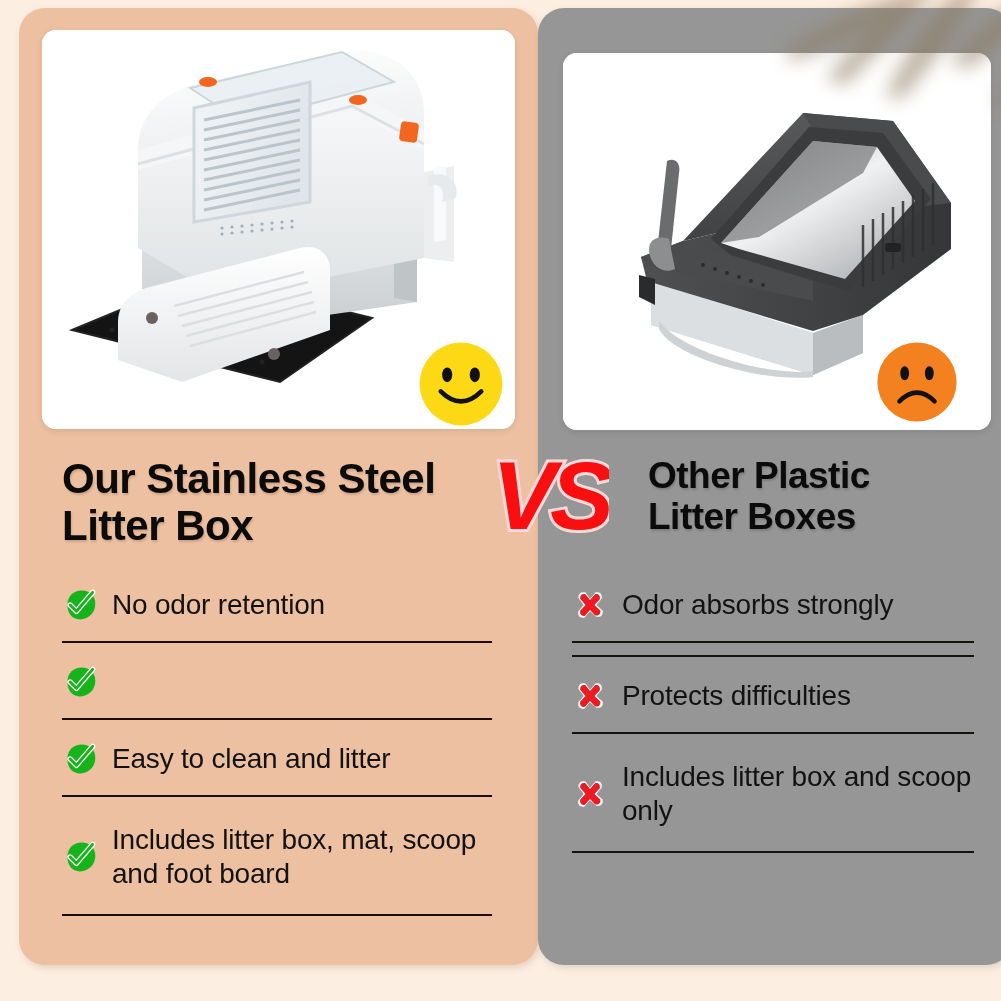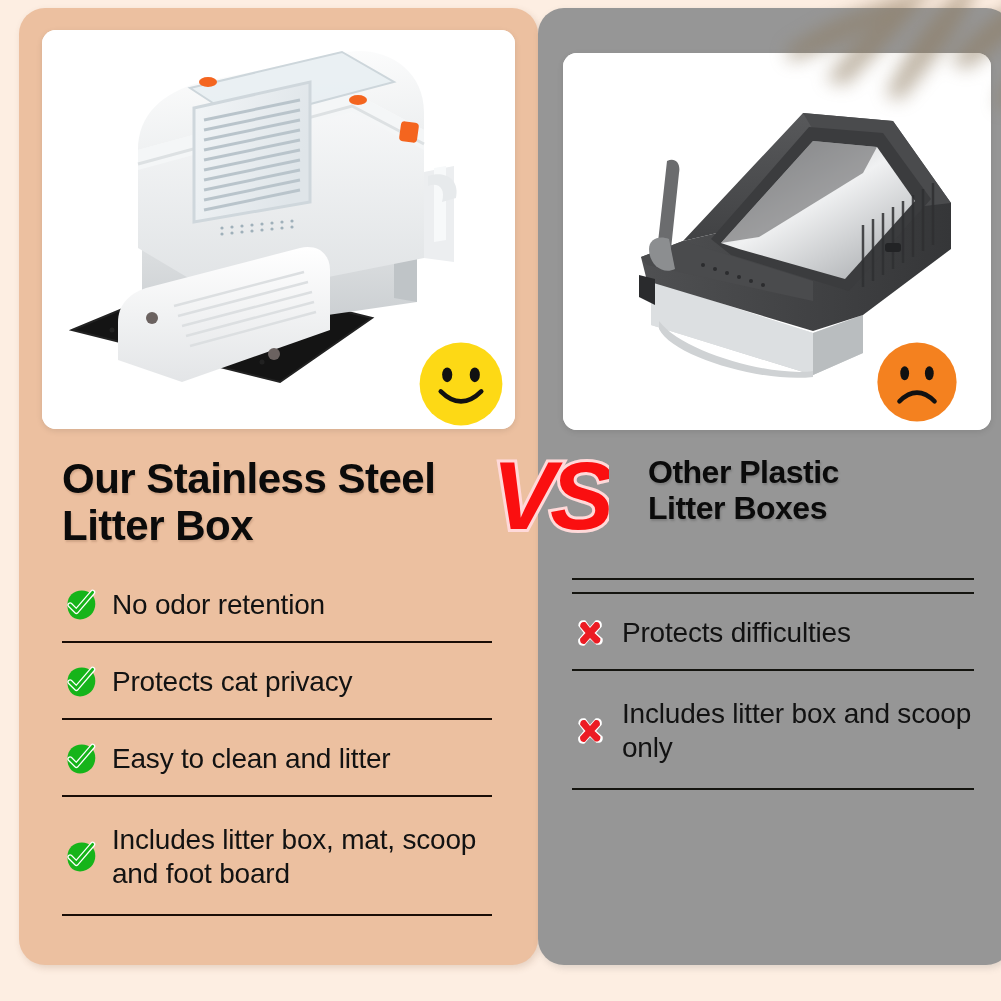--- a/index.html
+++ b/index.html
@@ -38,21 +38,21 @@
 
   
   .vs-badge{position:absolute;left:468px;top:447px;width:118px;height:105px;z-index:30;margin-left:8px;}
   .vs-badge svg{width:100%;height:100%;display:block;}
 
   
   .heading{position:absolute;font-weight:bold;color:#0b0b0b;
      letter-spacing:-.5px;line-height:1.12;}
   .heading-left{left:47px;top:455px;width:420px;font-size:42px;text-align:left;
      text-shadow:1px 2px 2px rgba(110,70,45,.22);}
-  .heading-right{left:633px;top:455px;width:340px;font-size:32px;text-align:left;
+  .heading-right{left:633px;top:455px;width:340px;font-size:37px;text-align:left;
      text-shadow:1px 2px 2px rgba(60,60,60,.25);}
   .heading span{display:block;}
 
   
   .list{position:absolute;}
   .list-left{left:47px;top:578px;width:430px;}
   .list-right{left:557px;top:578px;width:402px;}
 
   .feat{position:relative;display:flex;align-items:center;min-height:53px;
      padding-bottom:10px;}
@@ -230,21 +230,20 @@
     <div class="rule"></div>
 
     <div class="feat">
       <span class="feat-ico">
         <svg viewBox="0 0 40 40">
           <path d="M6 20 C6 10 13 4 22 4 C31 4 37 10 37 19 C37 28 30 36 20 36 C11 36 6 29 6 20 Z" fill="#16b41a"></path>
           <path d="M9 20 L16 27 L34 6" fill="none" stroke="#ffffff" stroke-width="6" stroke-linecap="round" stroke-linejoin="round"></path>
           <path d="M9 20 L16 27 L34 6" fill="none" stroke="#16b41a" stroke-width="3.2" stroke-linecap="round" stroke-linejoin="round"></path>
         </svg>
       </span>
-      <span class="feat-txt">Protects cat privacy</span>
     </div>
     <div class="rule"></div>
 
     <div class="feat">
       <span class="feat-ico">
         <svg viewBox="0 0 40 40">
           <path d="M6 20 C6 10 13 4 22 4 C31 4 37 10 37 19 C37 28 30 36 20 36 C11 36 6 29 6 20 Z" fill="#16b41a"></path>
           <path d="M9 20 L16 27 L34 6" fill="none" stroke="#ffffff" stroke-width="6" stroke-linecap="round" stroke-linejoin="round"></path>
           <path d="M9 20 L16 27 L34 6" fill="none" stroke="#16b41a" stroke-width="3.2" stroke-linecap="round" stroke-linejoin="round"></path>
         </svg>
@@ -345,20 +344,29 @@
       <path d="M30 72 Q50 52 70 72" fill="none" stroke="#111" stroke-width="5" stroke-linecap="round"></path>
     </svg>
   </div>
 
   <div class="heading heading-right">
     <span>Other Plastic</span>
     <span>Litter Boxes</span>
   </div>
 
   <div class="list list-right">
+    <div class="feat">
+      <span class="feat-ico">
+        <svg viewBox="0 0 40 40">
+          <path d="M7 12 C7 7 10 5 15 6 L20 13 L26 6 C31 5 34 8 33 13 L27 20 L34 26 C35 31 32 34 27 33 L20 27 L14 34 C9 35 6 32 7 27 L13 20 Z" fill="#ffffff"></path>
+          <path d="M9 13 C9 9 11 7 15 8 L20 14.5 L25.5 8 C29.5 7 31.5 9.5 31 13.5 L25 20 L31.5 26 C32 30 29.5 32.5 25.5 31.5 L20 25.5 L14.5 32 C10.5 33 8.5 30.5 9 26.5 L15 20 Z" fill="#ec1b23"></path>
+        </svg>
+      </span>
+      <span class="feat-txt">Odor absorbs strongly</span>
+    </div>
     <div class="rule rule-r"></div>
 
     <div class="rule rule-r"></div>
 
     <div class="feat">
       <span class="feat-ico">
         <svg viewBox="0 0 40 40">
           <path d="M7 12 C7 7 10 5 15 6 L20 13 L26 6 C31 5 34 8 33 13 L27 20 L34 26 C35 31 32 34 27 33 L20 27 L14 34 C9 35 6 32 7 27 L13 20 Z" fill="#ffffff"></path>
           <path d="M9 13 C9 9 11 7 15 8 L20 14.5 L25.5 8 C29.5 7 31.5 9.5 31 13.5 L25 20 L31.5 26 C32 30 29.5 32.5 25.5 31.5 L20 25.5 L14.5 32 C10.5 33 8.5 30.5 9 26.5 L15 20 Z" fill="#ec1b23"></path>
         </svg>

